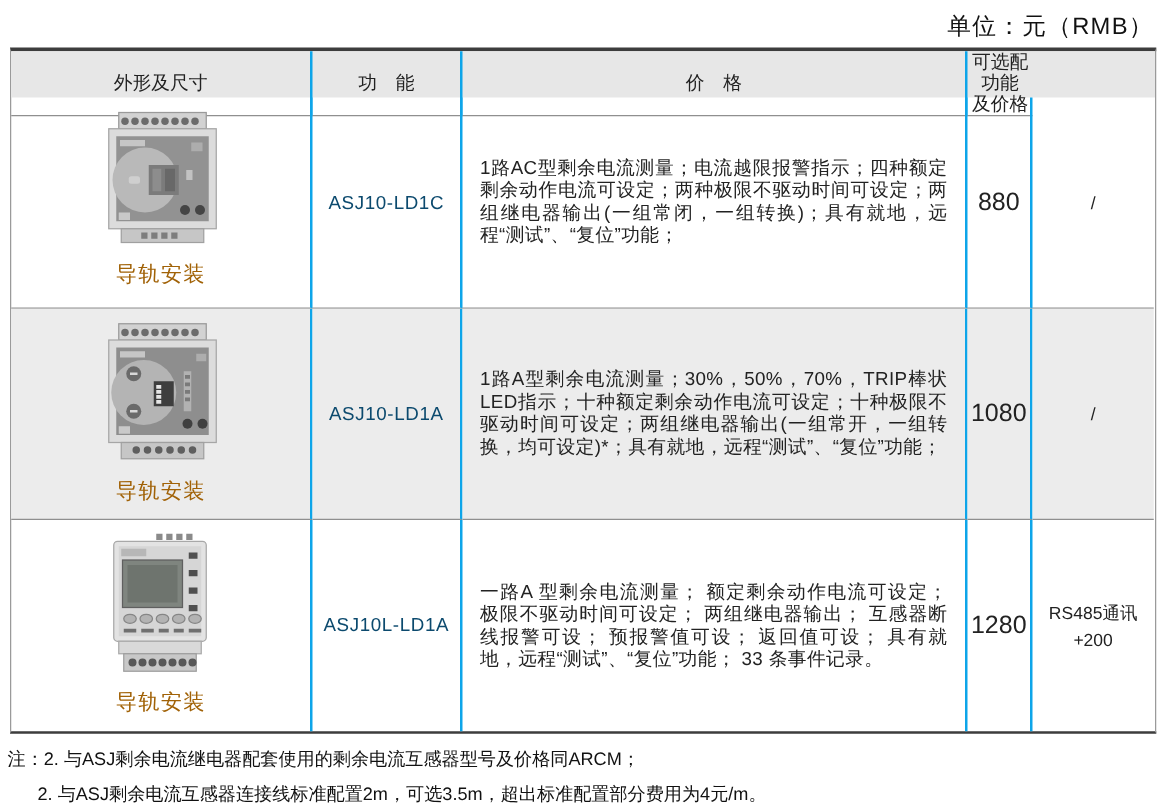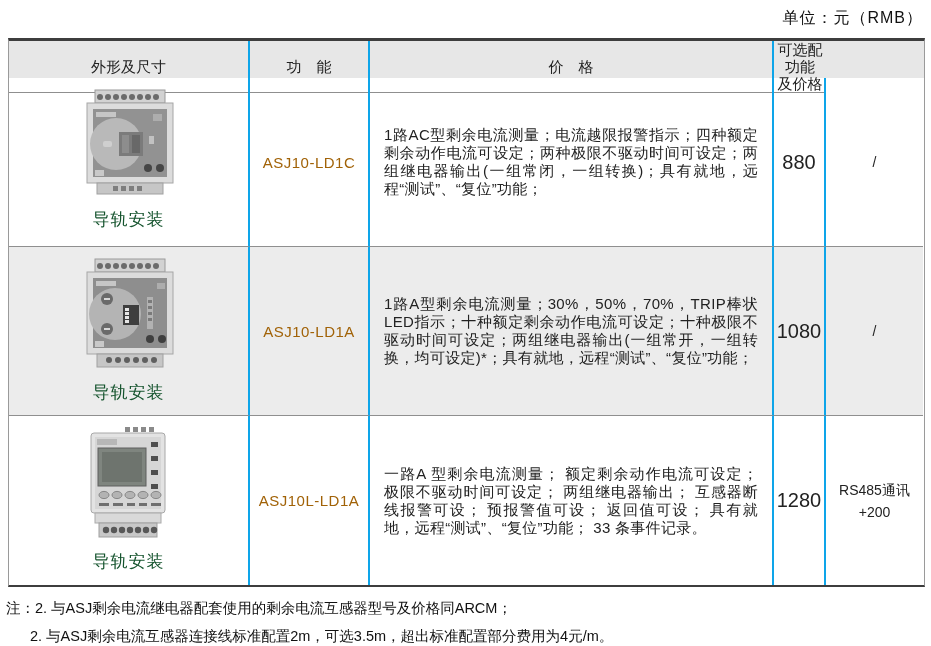--- a/index.html
+++ b/index.html
@@ -1,38 +1,38 @@
 <!DOCTYPE html>
 <html><head>
 <meta charset="utf-8">
 <style>
   html,body{margin:0;padding:0;background:#fff;}
   body{font-family:"Liberation Sans","DejaVu Sans",sans-serif;color:#1c1c1c;}
   .page{position:relative;width:931px;height:646px;background:#fff;overflow:hidden;}
 
-  .unit-label{position:absolute;top:8px;right:8px;font-size:16px;color:#111;letter-spacing:1px;}
+  .unit-label{position:absolute;top:8px;right:8px;font-size:19px;color:#111;letter-spacing:1px;}
 
   .tbl{position:absolute;left:8px;top:38px;width:917px;
        border-top:3px solid #3d3d3d;border-bottom:2px solid #3d3d3d;
        border-left:1px solid #9a9a9a;border-right:1px solid #9a9a9a;box-sizing:border-box;}
   .trow{display:grid;grid-template-columns:241px 120px 404px 52px 97px;}
   .trow > div{border-right:2px solid #0ea5e9;border-bottom:1px solid #8f8f8f;box-sizing:border-box;}
   .trow > div:last-child{border-right:none;}
   .trow.last > div{border-bottom:none;}
 
   .thead{background:#e7e7e7;height:37px;}
   .thead > div{display:flex;align-items:center;justify-content:center;
                font-size:15px;color:#222;text-align:center;white-space:pre-line;line-height:17px;}
 
   .body-row{height:169px;}
   .body-row.shaded > div{background:#ececec;}
   .cell{display:flex;align-items:center;justify-content:center;}
   .cell-appearance{flex-direction:column;justify-content:flex-start;padding-top:10px;}
-  .mount-caption{font-size:17px;color:#14532d;margin-top:8px;letter-spacing:1px;}
-  .cell-model{font-size:15px;color:#a16207;letter-spacing:.5px;}
+  .mount-caption{font-size:17px;color:#a16207;margin-top:8px;letter-spacing:1px;}
+  .cell-model{font-size:15px;color:#0c4a6e;letter-spacing:.5px;}
   .cell-function{align-items:center;}
   .func-text{font-size:15px;line-height:18px;color:#222;text-align:justify;
              padding:0 14px;width:100%;box-sizing:border-box;letter-spacing:.3px;}
   .cell-price{font-size:20px;color:#222;}
   .cell-optional{font-size:14px;color:#222;text-align:center;white-space:pre-line;line-height:22px;}
 
   .notes{position:absolute;left:6px;top:594px;font-size:14.5px;color:#111;line-height:28px;}
   .note-line2{margin-left:24px;}
 
   .devwrap{display:flex;justify-content:center;}

